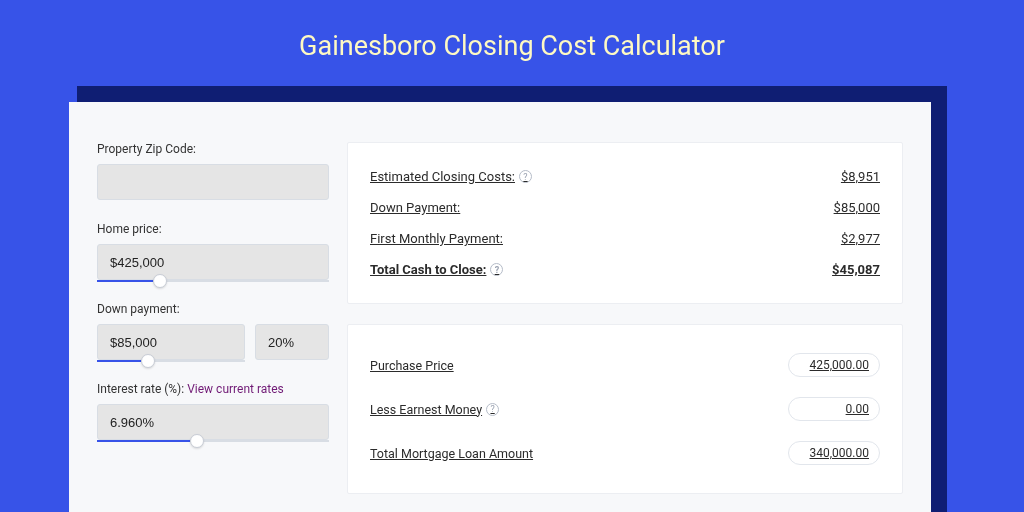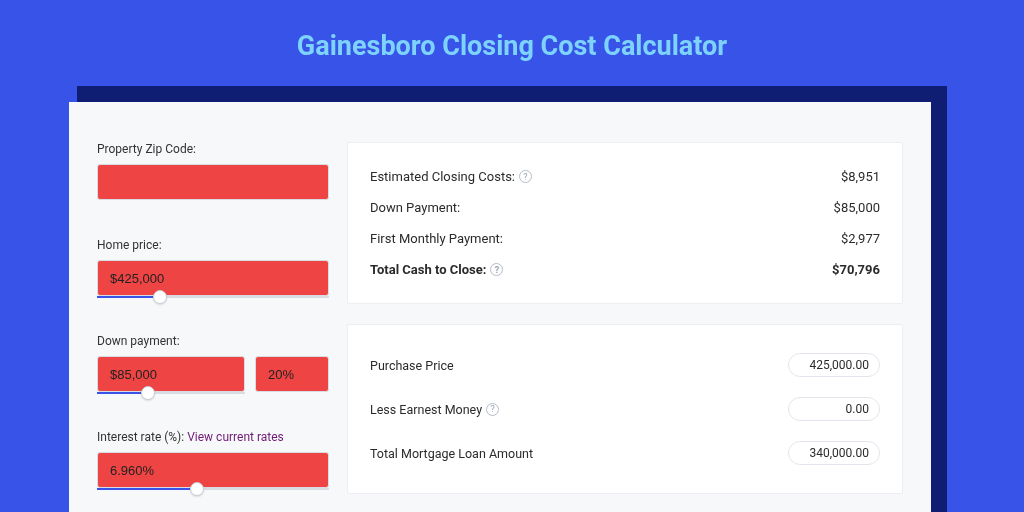--- a/index.html
+++ b/index.html
@@ -3,24 +3,24 @@
 <meta charset="utf-8">
 <style>
   * { box-sizing: border-box; margin: 0; padding: 0; }
   html, body { width: 1024px; height: 512px; overflow: hidden; }
   body {
     font-family: -apple-system, BlinkMacSystemFont, "Segoe UI", Roboto, Helvetica, Arial, sans-serif;
     background: #3753e8;
     color: #2b2b2b;
   }
   .page-title {
-    color: #7dd3fc;
+    color: #fef9c3;
     text-align: center;
     font-size: 27px;
-    font-weight: 700;
+    font-weight: 400;
     padding: 30px 0 24px;
   }
   .panel-shadow {
     width: 870px;
     margin: 0 auto;
     background: #0f1e73;
     padding: 8px 8px 0 0;
   }
   .panel {
     background: #f7f8fa;
@@ -40,23 +40,23 @@
     display: flex;
     flex-direction: column;
     gap: 20px;
   }
   .field-label {
     font-size: 12px;
     color: #333;
     display: block;
     margin-bottom: 8px;
   }
-  .field-block { margin-bottom: 38px; }
+  .field-block { margin-bottom: 22px; }
   .input {
-    background: #ef4444;
+    background: #e5e5e5;
     border: 1px solid #d8dde4;
     border-radius: 3px;
     height: 36px;
     width: 100%;
     padding: 0 12px;
     font-size: 13px;
     color: #222;
   }
   .input.small { width: 74px; }
   .hstack { display: flex; gap: 10px; align-items: stretch; }
@@ -96,20 +96,21 @@
     font-weight: 700;
     margin-bottom: 16px;
   }
   .summary-row, .ws-row {
     display: flex;
     justify-content: space-between;
     align-items: center;
     font-size: 13px;
     color: #2b2b2b;
     padding: 8px 0;
+    text-decoration: underline;
   }
   .summary-row.total { font-weight: 700; }
   .ws-row { padding: 10px 0; font-size: 12.5px; }
   .ws-value {
     background: #fff;
     border: 1px solid #e2e6ec;
     border-radius: 12px;
     padding: 4px 10px;
     font-size: 12px;
     min-width: 92px;
@@ -203,21 +204,21 @@
         <div class="summary-row">
           <span>First Monthly Payment:</span>
           <span>$2,977</span>
         </div>
 
         <div class="summary-row total">
           <span class="label-with-icon">
             <span>Total Cash to Close:</span>
             <span class="info-icon">?</span>
           </span>
-          <span>$70,796</span>
+          <span>$45,087</span>
         </div>
       </div>
 
       <div class="card">
 
         <div class="ws-row">
           <span>Purchase Price</span>
           <span class="ws-value">425,000.00</span>
         </div>
 

